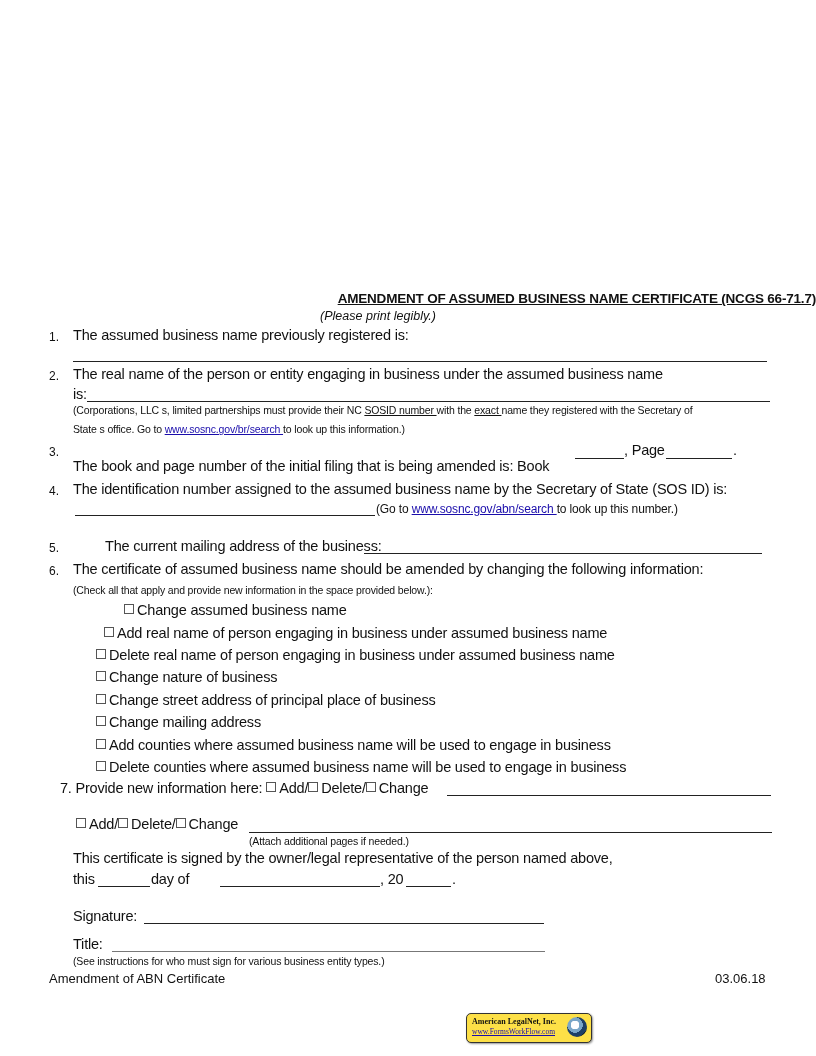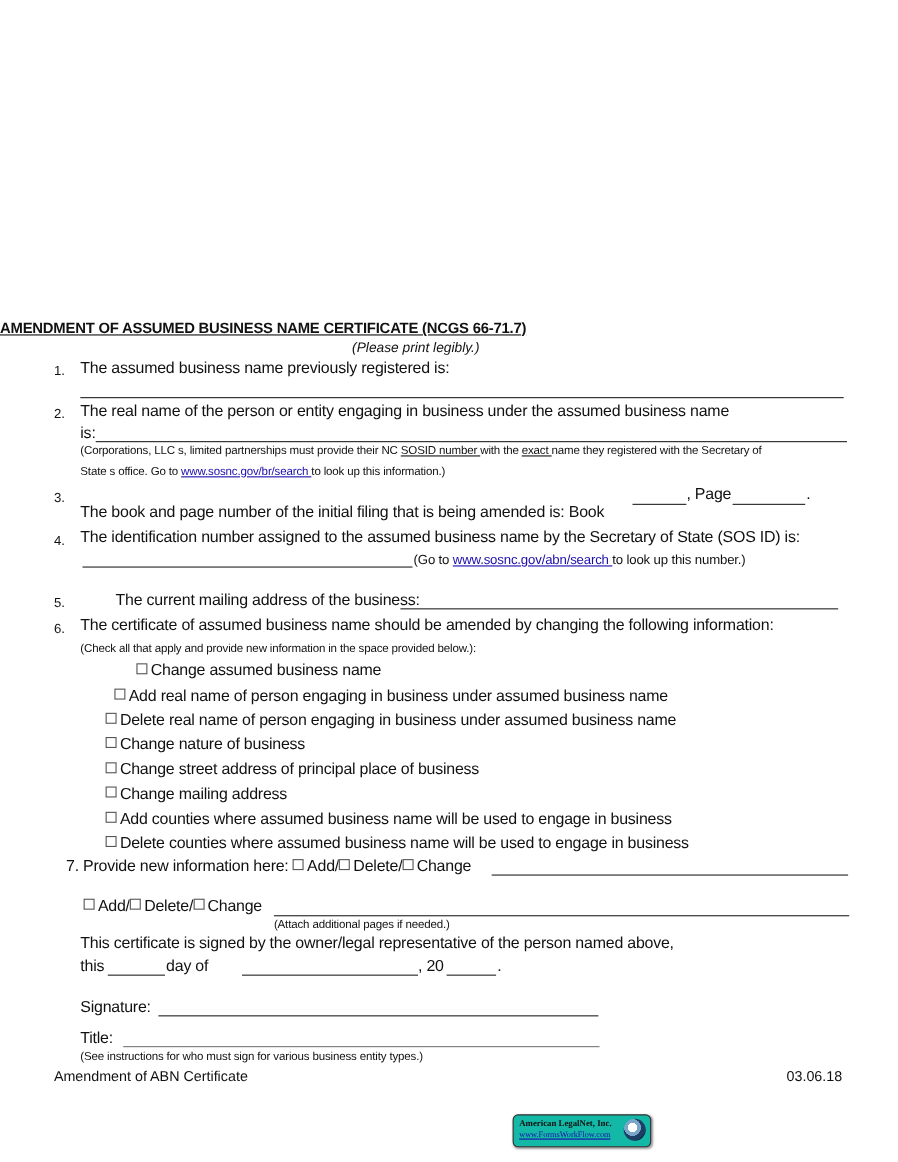--- a/index.html
+++ b/index.html
@@ -10,30 +10,30 @@
   .small { font-size:10.5px; letter-spacing:-0.15px; }
   .num { font-size:12px; }
   .hline { position:absolute; height:0; border-top:1px solid #222; }
   .hline.gray { border-top:1.5px solid #777; }
   .title { font-weight:bold; text-decoration:underline; font-size:13.5px; letter-spacing:-0.2px; }
   .subtitle { font-style:italic; font-size:12.5px; }
   a.link { color:#1a0dab; text-decoration:underline; }
   .cb { display:inline-block; width:8px; height:8px; border:1px solid #555; margin-right:3px; vertical-align:1px; background:#fff; cursor:pointer; }
   .u { text-decoration:underline; }
   .logo { position:absolute; left:466px; top:1013px; width:124px; height:28px; border:1.5px solid #333; border-radius:5px;
-          box-shadow:1px 1px 2px #999; background:#14b8a6; }
+          box-shadow:1px 1px 2px #999; background:#fde047; }
   .logo .l1 { position:absolute; left:5px; top:3px; font-family:"Liberation Serif", serif; font-size:8px; font-weight:bold; }
   .logo .l2 { position:absolute; left:5px; top:13px; font-family:"Liberation Serif", serif; font-size:7.5px; color:#1a0dab; text-decoration:underline; }
   .logo .globe { position:absolute; right:4px; top:3px; width:20px; height:20px; border-radius:50%;
           background:radial-gradient(circle at 40% 40%, #fff 0 25%, #7aa6c8 26% 45%, #1d3f66 46% 70%, #0a1a2c 71%); }
 </style>
 </head>
 <body>
 
-<div class="abs title" style="left:0;width:816px;text-align:left;top:291px;">AMENDMENT OF ASSUMED BUSINESS NAME CERTIFICATE (NCGS 66-71.7)</div>
+<div class="abs title" style="left:0;width:816px;text-align:right;top:291px;">AMENDMENT OF ASSUMED BUSINESS NAME CERTIFICATE (NCGS 66-71.7)</div>
 <div class="abs subtitle" style="left:0;width:756px;text-align:center;top:309px;">(Please print legibly.)</div>
 
 <div class="abs num" style="left:49px;top:330px;">1.</div>
 <div class="abs main" style="left:73px;top:327px;">The assumed business name previously registered is:</div>
 <div class="hline" style="left:73px;top:361px;width:694px;"></div>
 
 <div class="abs num" style="left:49px;top:369px;">2.</div>
 <div class="abs main" style="left:73px;top:366px;">The real name of the person or entity engaging in business under the assumed business name</div>
 <div class="abs main" style="left:73px;top:386px;">is:</div>
 <div class="hline" style="left:87px;top:401px;width:683px;"></div>

